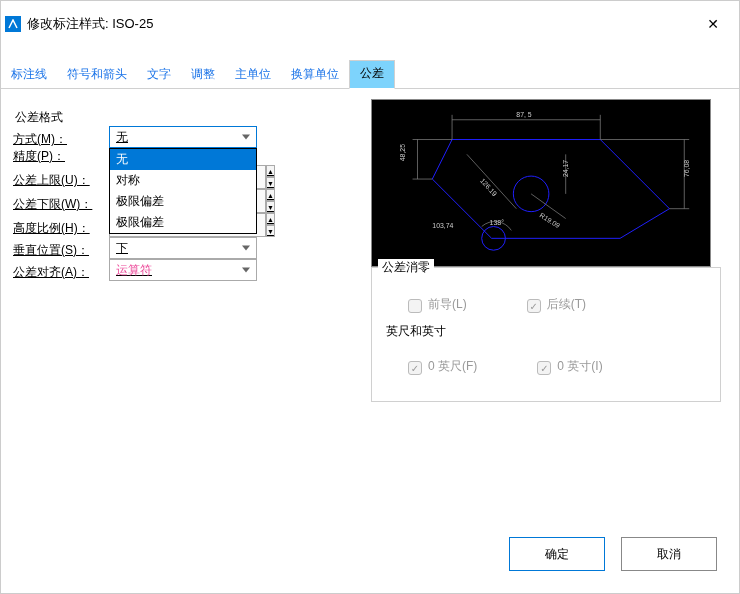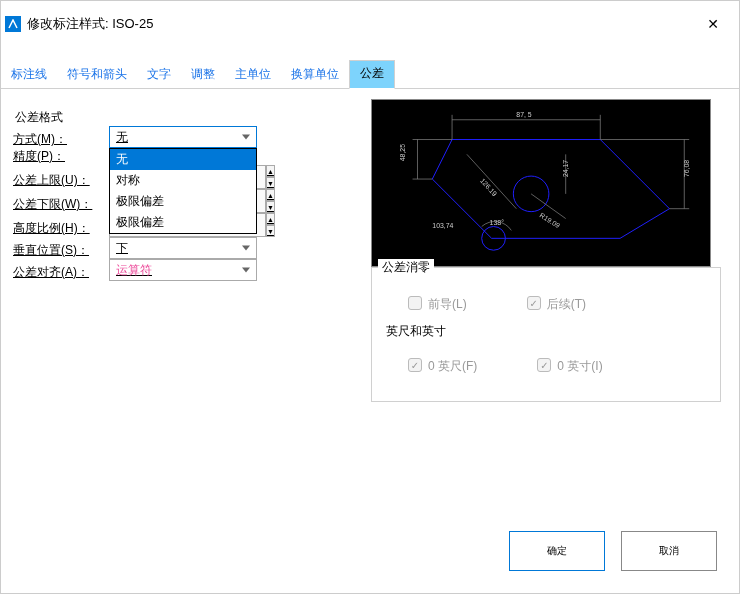--- a/index.html
+++ b/index.html
@@ -28,26 +28,26 @@
 .dropdown { position:absolute; top:22px; left:0; width:148px; border:1px solid #000; background:#fff; z-index:10; }
 .dropdown .opt { padding:2px 6px; font-size:12px; cursor:pointer; }
 .dropdown .opt.sel { background:#0078d7; color:#fff; }
 .spinner { display:flex; width:148px; height:24px; }
 .spinner input { flex:1; border:1px solid #aaa; text-align:center; font-size:12px; padding:0; color:#666; }
 .spinner .btns { width:18px; display:flex; flex-direction:column; }
 .spinner .btns button { flex:1; border:1px solid #aaa; background:#f5f5f5; font-size:7px; padding:0; line-height:1; cursor:pointer; }
 .preview { width: 340px; height: 168px; background:#000; border:1px solid #888; position:relative; }
 .preview svg { width:100%; height:100%; }
 .check-row { display:flex; gap: 60px; margin: 18px 0 10px 24px; align-items:center; }
-.chk { display:flex; align-items:flex-start; gap:6px; color:#999; }
+.chk { display:flex; align-items:flex-end; gap:6px; color:#999; }
 .chk .box { width:14px; height:14px; border:1px solid #bbb; border-radius:3px; background:#f3f3f3; display:flex; align-items:center; justify-content:center; font-size:10px; color:#999; }
 .chk .box.checked::after { content:'✓'; }
 .section-title { margin: 6px 0 2px 2px; font-size:12px; }
 .footer { display:flex; justify-content:flex-end; gap:16px; padding: 18px 22px 22px; }
-.btn { min-width: 96px; height: 40px; border:1px solid #888; background:#fff; font-size:10px; cursor:pointer; }
+.btn { min-width: 96px; height: 34px; border:1px solid #888; background:#fff; font-size:12px; cursor:pointer; }
 .btn.primary { border:1px solid #0078d7; }
 </style>
 </head>
 <body>
 
 <div class="dialog">
   <div class="titlebar">
     <span class="title-icon">
         <svg viewBox="0 0 10 10">
           <path d="M1 9 L5 1 L9 9" stroke="#fff" stroke-width="1.5" fill="none"></path>

